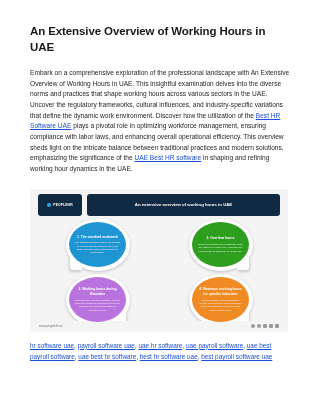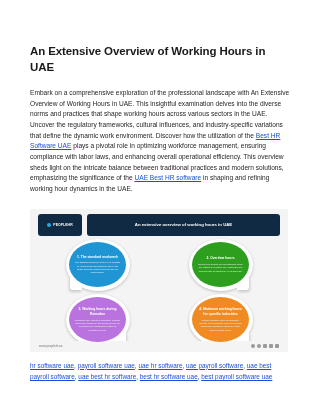--- a/index.html
+++ b/index.html
@@ -9,21 +9,21 @@
     background: #ffffff;
     font-family: "Liberation Sans", sans-serif;
     overflow: hidden;
   }
   #page {
     width: 320px; height: 414px;
     background: #ffffff;
     position: relative;
   }
   .article {
-    padding: 44px 30px 0 30px;
+    padding: 24px 30px 0 30px;
   }
   .page-title {
     font-size: 11.5px;
     font-weight: bold;
     color: #1a1a1a;
     line-height: 1.35;
     margin: 0 0 13px 0;
     letter-spacing: -0.1px;
   }
   .body-copy {

